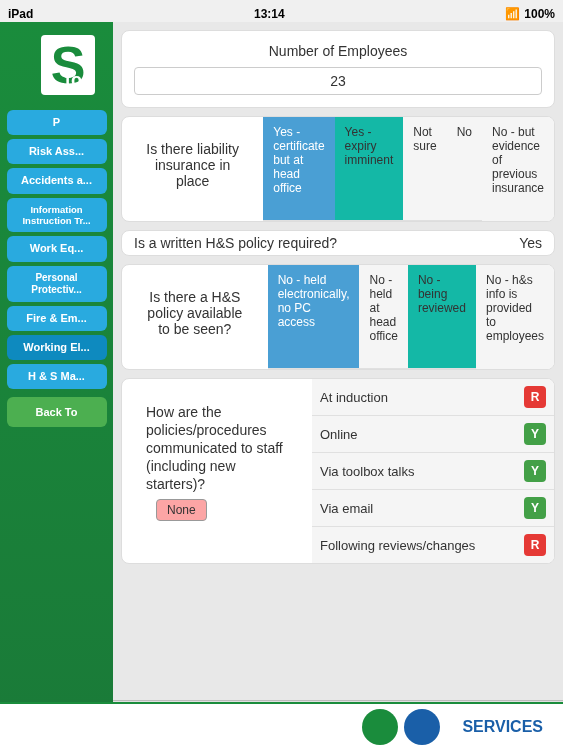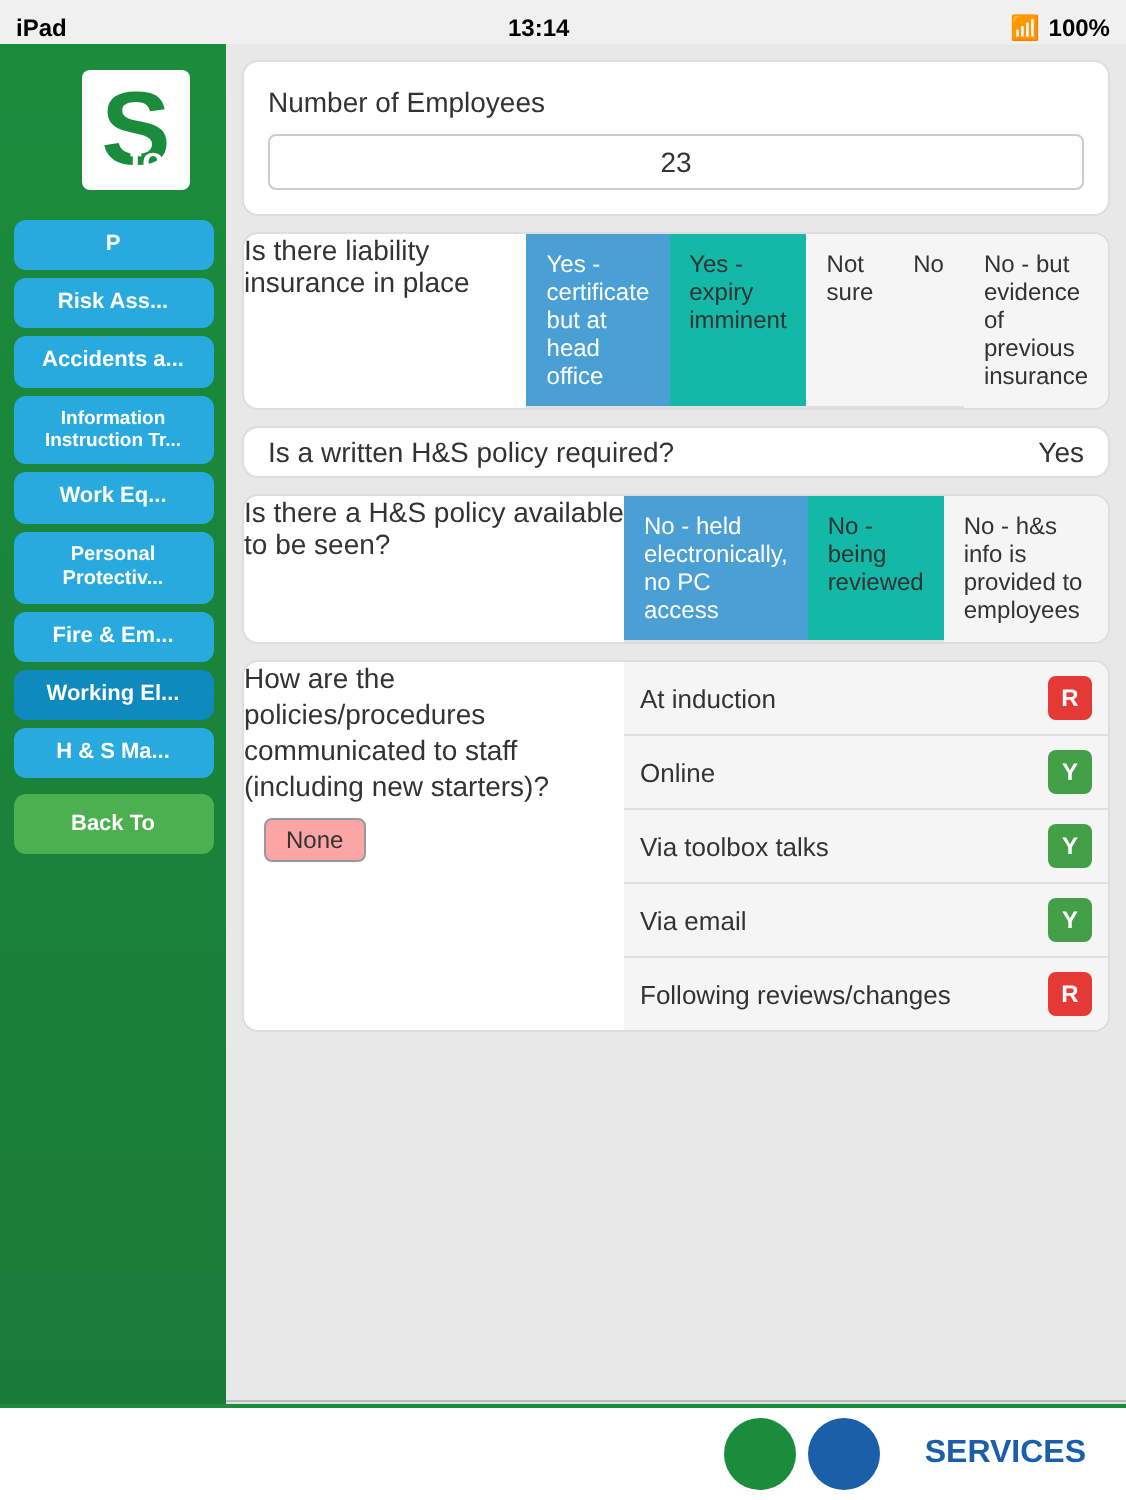--- a/index.html
+++ b/index.html
@@ -139,38 +139,39 @@
 
     
     .q1-inner {
       padding: 12px;
     }
     .q-label {
       font-size: 14px;
       font-weight: 500;
       color: #333;
       margin-bottom: 8px;
+      text-align: center;
     }
     .text-input {
       border: 1px solid #ccc;
       border-radius: 4px;
       padding: 5px 8px;
       font-size: 14px;
       width: 100%;
       color: #333;
       text-align: center;
     }
 
     
     .q-row {
       display: flex;
     }
     .q-left {
       width: 190px;
-      padding: 0;
+      padding: 24px;
       display: flex;
       align-items: flex-start;
     }
     .q-right {
       flex: 1;
       display: flex;
       flex-direction: row;
     }
     .option-item {
       padding: 8px 10px;
@@ -384,20 +385,21 @@
       </div>
     </div>
 
     <div class="question-card">
       <div class="q-row">
         <div class="q-left">
           <span class="q-label">Is there a H&amp;S policy available to be seen?</span>
         </div>
         <div class="q-right">
           <div class="option-item selected-blue">No - held electronically, no PC access</div>
+          <div class="option-item">No - held at head office</div>
           <div class="option-item selected-light">No - being reviewed</div>
           <div class="option-item">No - h&amp;s info is provided to employees</div>
         </div>
       </div>
     </div>
 
     <div class="question-card">
       <div class="q-row">
         <div class="q-left">
           <div>

